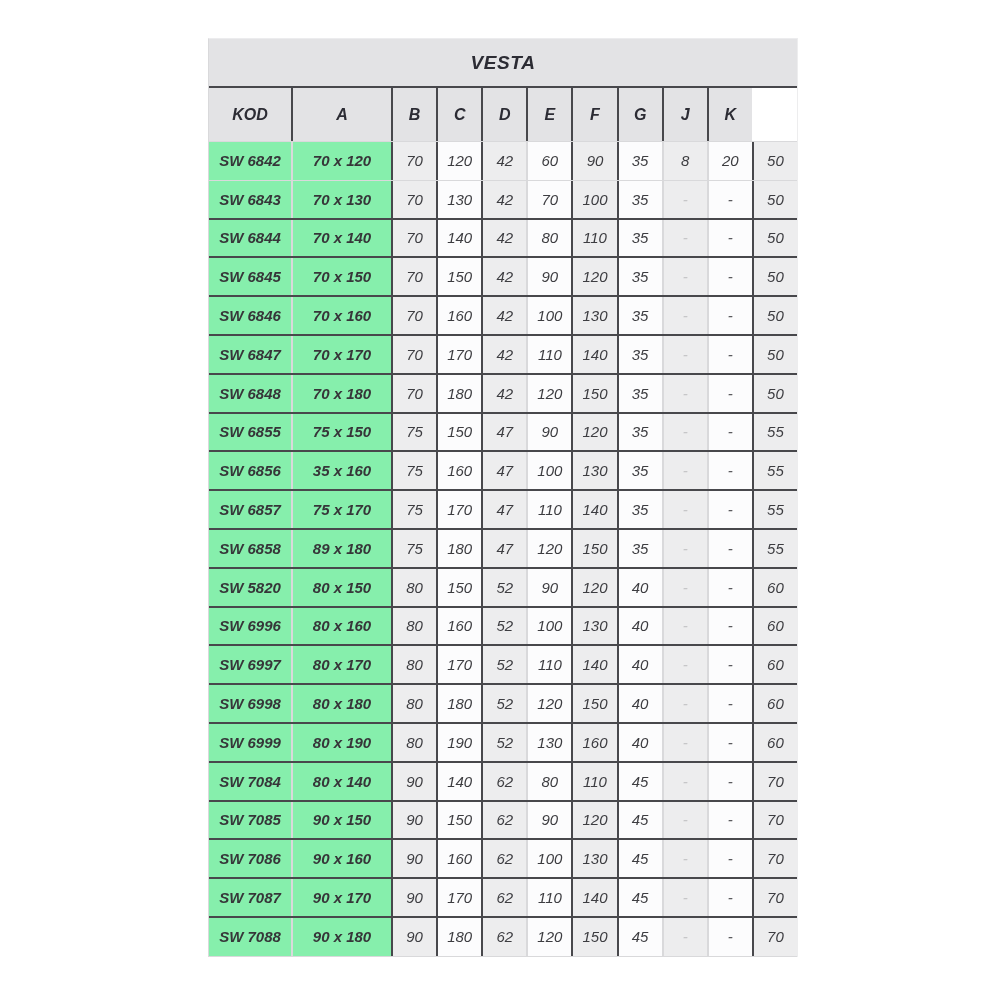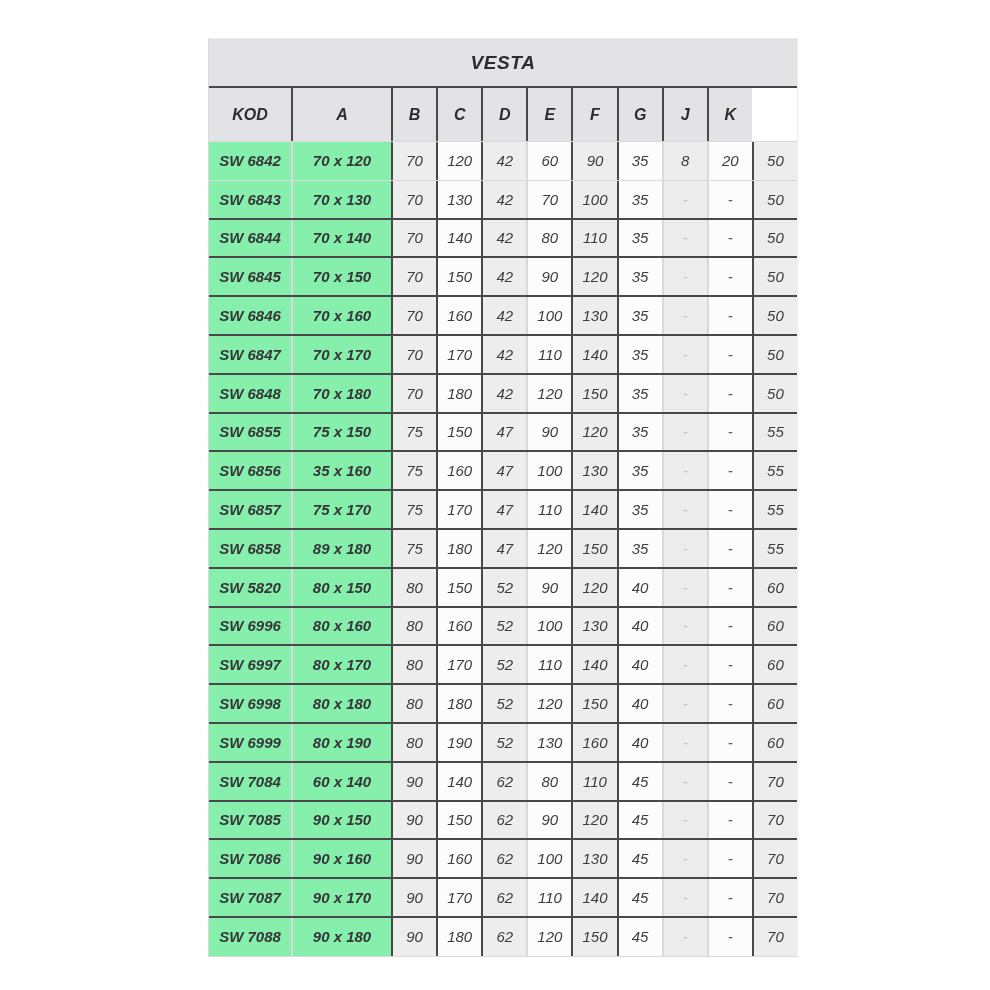--- a/index.html
+++ b/index.html
@@ -280,21 +280,21 @@
         <div class="cell c4">52</div>
         <div class="cell c5">130</div>
         <div class="cell c6">160</div>
         <div class="cell c7">40</div>
         <div class="cell c8 dash-faint">-</div>
         <div class="cell c9 dash-mid">-</div>
         <div class="cell c10">60</div>
       </div>
       <div class="grid-row data-row sep-dark">
         <div class="cell c0">SW 7084</div>
-        <div class="cell c1">60 x 140</div>
+        <div class="cell c1">80 x 140</div>
         <div class="cell c2">90</div>
         <div class="cell c3">140</div>
         <div class="cell c4">62</div>
         <div class="cell c5">80</div>
         <div class="cell c6">110</div>
         <div class="cell c7">45</div>
         <div class="cell c8 dash-faint">-</div>
         <div class="cell c9 dash-mid">-</div>
         <div class="cell c10">70</div>
       </div>

